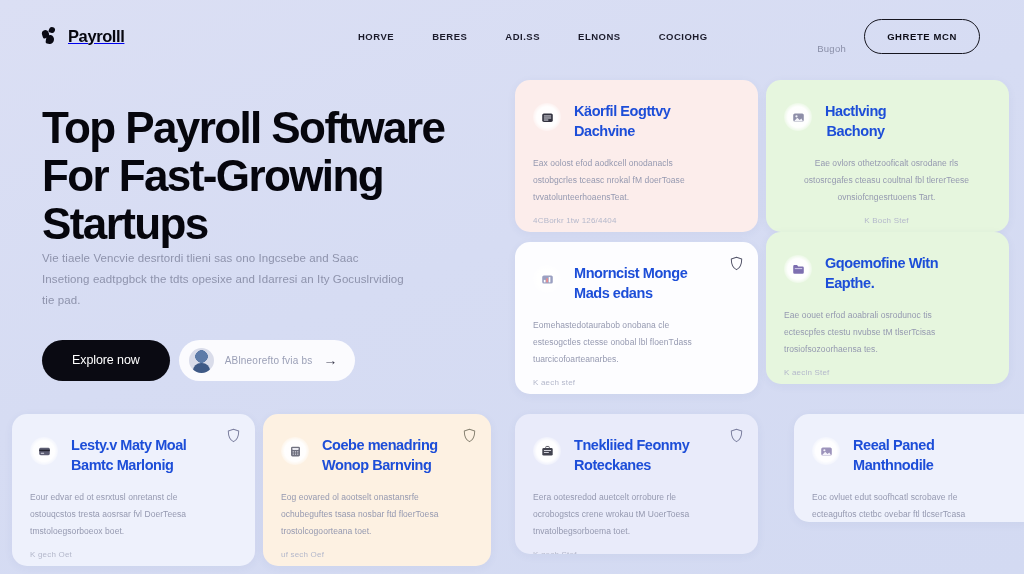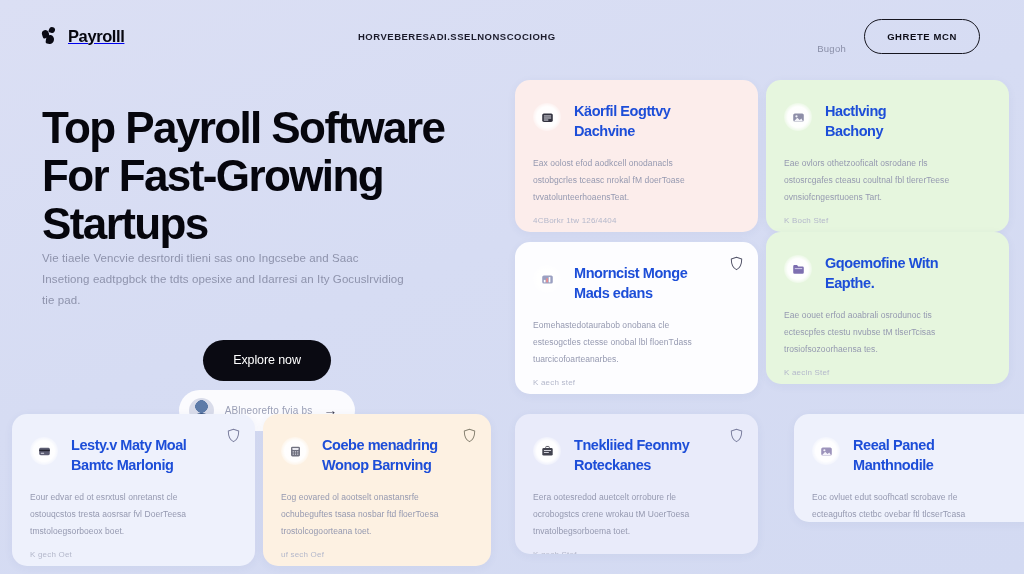--- a/index.html
+++ b/index.html
@@ -52,20 +52,21 @@
     font-size: 16.5px;
     font-weight: bold;
     letter-spacing: -0.4px;
     color: #07070f;
   }
 
   .nav-links {
     position: absolute;
     left: 358px;
     display: flex;
+    gap: 38px;
     align-items: center;
   }
   .nav-link {
     font-size: 9.5px;
     font-weight: bold;
     letter-spacing: 0.5px;
     color: #1b1b2b;
     text-decoration: none;
     white-space: nowrap;
   }
@@ -116,21 +117,20 @@
     font-size: 11.5px;
     line-height: 1.85;
     color: #8e93ac;
     letter-spacing: 0.1px;
   }
   .hero-actions {
     margin-top: 28px;
     display: flex;
     align-items: center;
     gap: 9px;
-    flex-direction: column;
   }
   .btn-primary {
     background: #0a0a12;
     color: #ffffff;
     border: none;
     border-radius: 999px;
     padding: 0 30px;
     height: 41px;
     font-size: 12.5px;
     letter-spacing: -0.1px;
@@ -224,21 +224,21 @@
   }
   .card-badge {
     position: absolute;
     top: 14px; right: 15px;
     cursor: pointer;
   }
   .card-badge svg { display: block; }
 
   
   #card-0 { left: 515px; top: 80px;  width: 243px; height: 152px; background:#fcedeb; }
-  #card-1 { left: 766px; top: 80px;  width: 243px; height: 152px; background:#e6f6de; }
+  #card-1 { left: 766px; top: 80px;  width: 243px; height: 152px; background:#e6f6de;text-align:center; }
   #card-2 { left: 515px; top: 242px; width: 243px; height: 152px; background:#fdfdff; }
   #card-3 { left: 766px; top: 232px; width: 243px; height: 152px; background:#e6f6de; }
   #card-4 { left: 12px;  top: 414px; width: 243px; height: 152px; background:#eef1fc; }
   #card-5 { left: 263px; top: 414px; width: 228px; height: 152px; background:#fdf1e2; }
   #card-6 { left: 515px; top: 414px; width: 243px; height: 140px; background:#e9ebfa; }
   #card-7 { left: 794px; top: 414px; width: 243px; height: 108px; background:#eef1fc; }
 </style>
 </head>
 <body>
 

